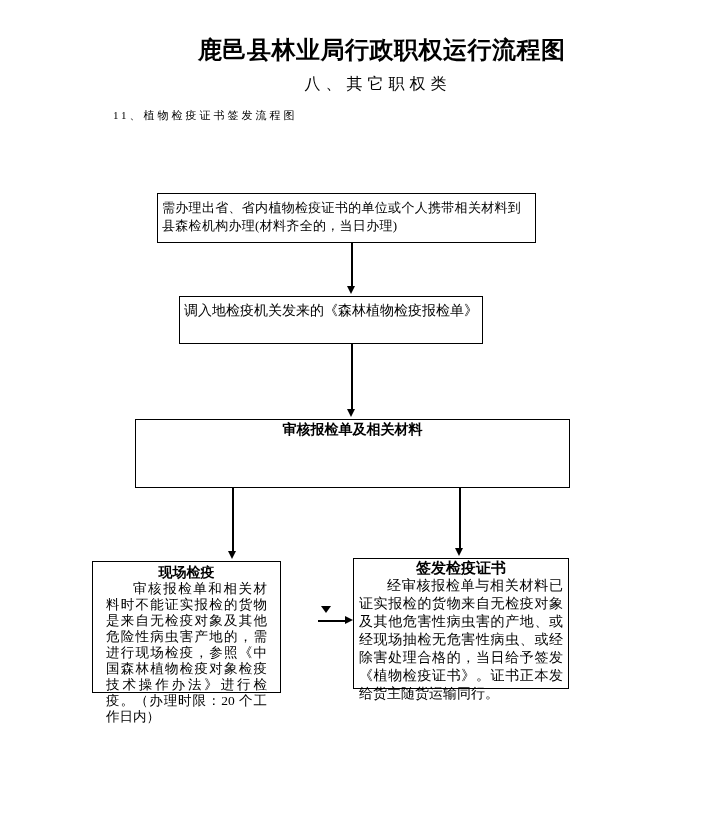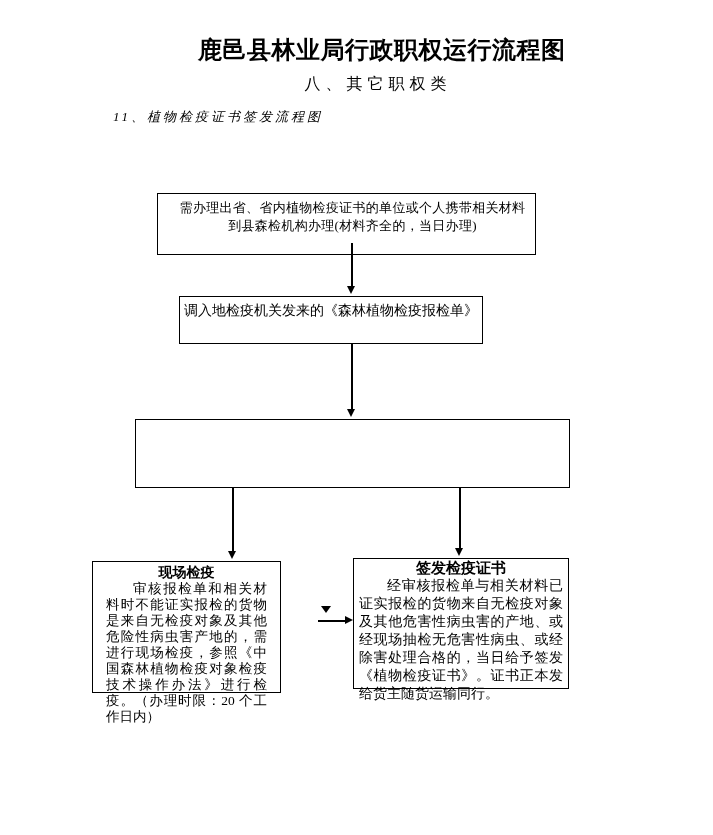--- a/index.html
+++ b/index.html
@@ -35,42 +35,41 @@
     text-align: center;
     font-size: 16px;
     letter-spacing: 5px;
     line-height: 1.05;
     white-space: nowrap;
   }
   .section-heading {
     position: absolute;
     left: 113px;
     top: 110px;
-    font-size: 13px;
+    font-size: 11px;
     letter-spacing: 3px;
     line-height: 1.05;
     white-space: nowrap;
-    font-style: italic;
   }
   .flow-box {
     position: absolute;
     box-sizing: border-box;
     border: 1.5px solid #000000;
     background: #ffffff;
   }
   .flow-box .box-title {
     font-weight: bold;
     text-align: center;
     font-size: 14px;
   }
   .box-apply {
-    left: 157px; top: 193px; width: 379px; height: 62px;
+    left: 157px; top: 193px; width: 379px; height: 50px;
     font-size: 13px; line-height: 18px;
-    text-align: center;
-    padding: 5px 4px 0 16px;
+    text-align: left;
+    padding: 5px 4px 0 4px;
     letter-spacing: 0.3px;
   }
   .box-accept {
     left: 179px; top: 296px; width: 304px; height: 48px;
     font-size: 14px; line-height: 17px;
     text-align: center;
     padding-top: 5px;
   }
   .box-review {
     left: 135px; top: 419px; width: 435px; height: 69px;
@@ -147,20 +146,21 @@
   <div class="arrowhead-down" style="left:347px; top:286px;"></div>
 
   <div class="flow-box box-accept">
     <div class="box-body">调入地检疫机关发来的《森林植物检疫报检单》</div>
   </div>
 
   <div class="vline" style="left:351px; top:344px; height:65px;"></div>
   <div class="arrowhead-down" style="left:347px; top:409px;"></div>
 
   <div class="flow-box box-review">
+    <div class="box-title">审核报检单及相关材料</div>
   </div>
 
   <div class="vline" style="left:232px; top:488px; height:63px;"></div>
   <div class="arrowhead-down" style="left:228px; top:551px;"></div>
 
   <div class="vline" style="left:459px; top:488px; height:60px;"></div>
   <div class="arrowhead-down" style="left:455px; top:548px;"></div>
 
   <div class="flow-box box-onsite">
     <div class="box-title">现场检疫</div>

